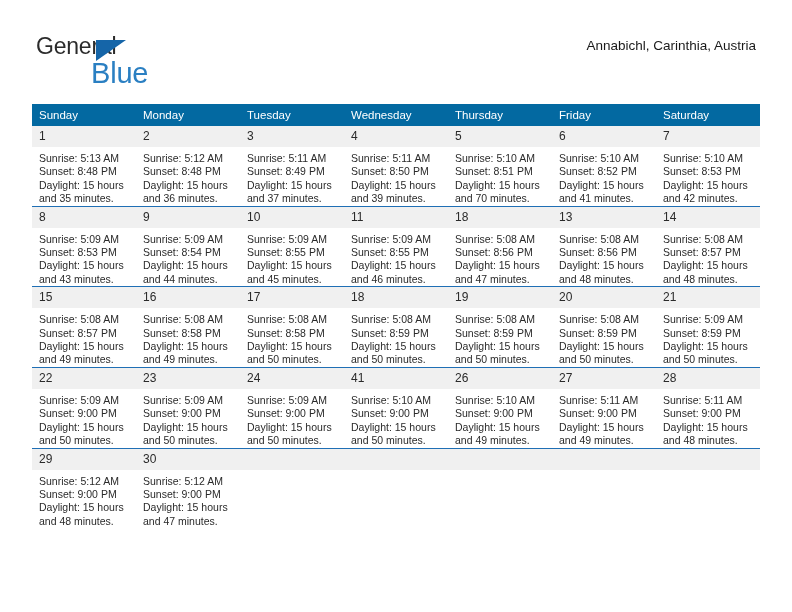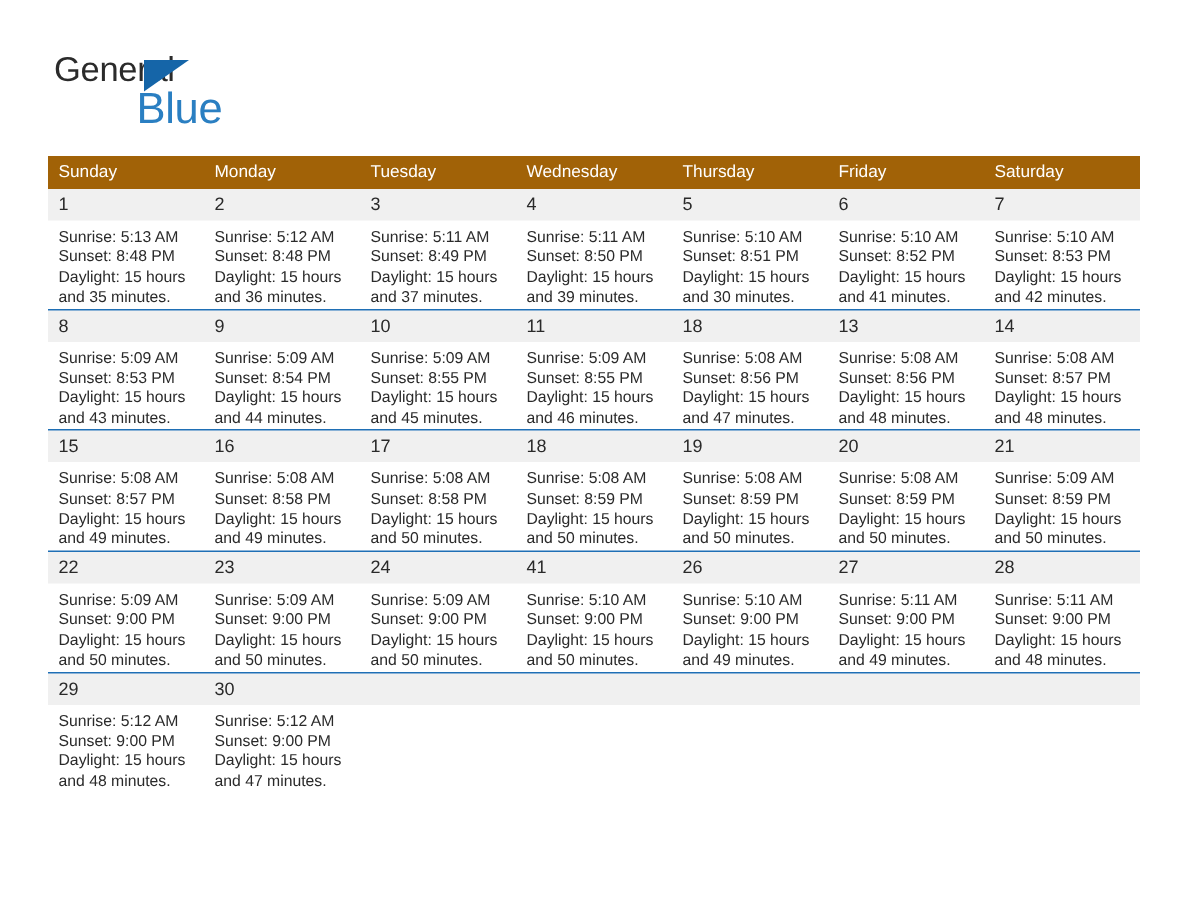--- a/index.html
+++ b/index.html
@@ -90,21 +90,21 @@
   .calendar {
     position: absolute;
     left: 32px;
     top: 104px;
     width: 728px;
     border-collapse: collapse;
     table-layout: fixed;
   }
 
   .calendar th {
-    background: #a16207;
+    background: #0369a1;
     color: #ffffff;
     font-weight: normal;
     font-size: 11.5px;
     text-align: left;
     padding: 5px 0 5px 7px;
     height: 12px;
     border: none;
   }
 
   .calendar td {
@@ -149,20 +149,21 @@
 
   <div class="header">
 
     <div class="logo">
       <span class="logo-general">General</span>
       <span class="logo-triangle"></span>
       <span class="logo-blue">Blue</span>
     </div>
 
     <div class="title-block">
+      <div class="cal-subtitle">Annabichl, Carinthia, Austria</div>
     </div>
 
   </div>
 
   <table class="calendar">
     <thead>
       <tr>
         <th>Sunday</th>
         <th>Monday</th>
         <th>Tuesday</th>
@@ -210,21 +211,21 @@
             <div>Daylight: 15 hours</div>
             <div>and 39 minutes.</div>
           </div>
         </td>
         <td>
           <div class="daynum">5</div>
           <div class="info">
             <div>Sunrise: 5:10 AM</div>
             <div>Sunset: 8:51 PM</div>
             <div>Daylight: 15 hours</div>
-            <div>and 30 minutes.</div>
+            <div>and 70 minutes.</div>
           </div>
         </td>
         <td>
           <div class="daynum">6</div>
           <div class="info">
             <div>Sunrise: 5:10 AM</div>
             <div>Sunset: 8:52 PM</div>
             <div>Daylight: 15 hours</div>
             <div>and 41 minutes.</div>
           </div>

